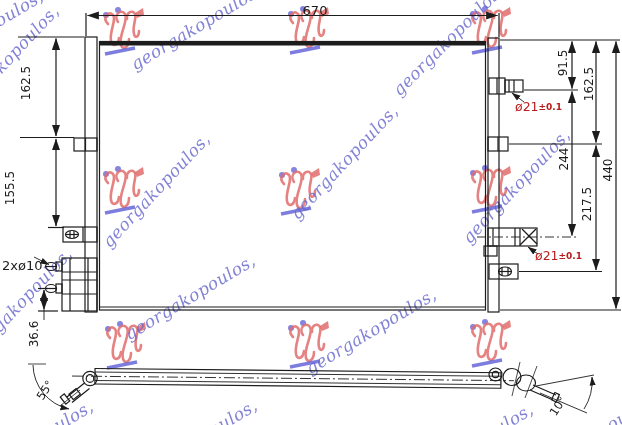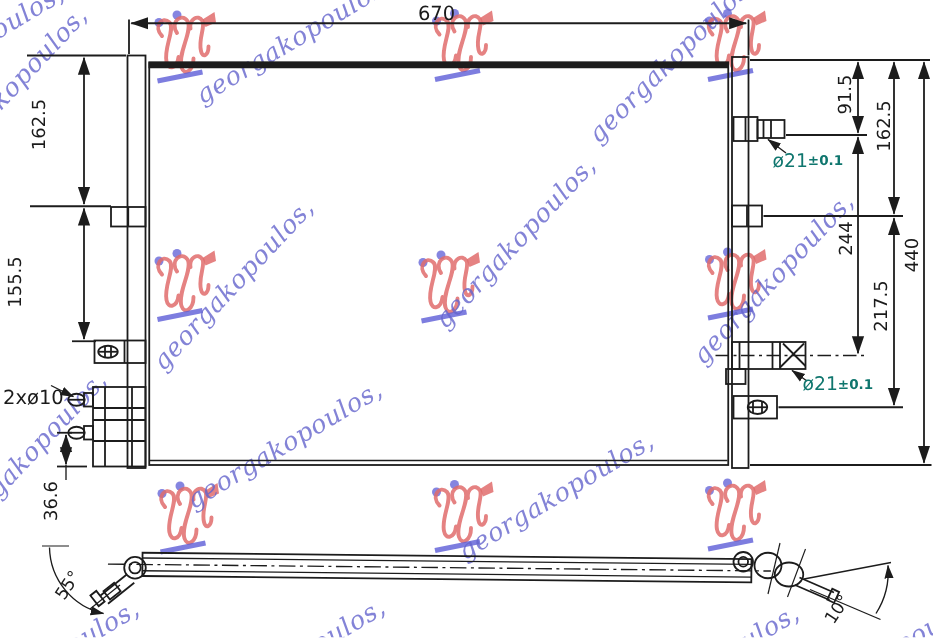--- a/index.html
+++ b/index.html
@@ -9,23 +9,23 @@
   #wm{position:absolute;inset:0;z-index:1;}
   .wm-text{position:absolute;font:italic 17px "DejaVu Serif","Liberation Serif",serif;
            color:var(--wm-text,#6565cd);opacity:.8;white-space:nowrap;letter-spacing:.4px;}
   .wm-logo{position:absolute;width:46px;height:52px;opacity:.9;}
   
   #draw{position:absolute;left:0;top:0;z-index:2;}
   
   #labels{position:absolute;inset:0;z-index:3;}
   .dim{position:absolute;font-size:12px;color:#1b1b1b;white-space:nowrap;}
   .dim.v{transform:translate(-50%,-50%) rotate(-90deg);}
-  .dim.h{transform:translate(-50%,-50%);}
+  .dim.h{transform:translate(-50%,-50%);margin-left:24px;}
   .big{font-size:13px;}
-  .port{position:absolute;font-size:12.5px;color:#0f766e;white-space:nowrap;text-align:center;}
+  .port{position:absolute;font-size:12.5px;color:#b91c1c;white-space:nowrap;text-align:center;}
   .tol{font-size:9px;font-weight:bold;vertical-align:1px;}
   .ang{position:absolute;font-size:11.5px;color:#1b1b1b;white-space:nowrap;}
 </style>
 </head>
 <body>
 
 <div id="stage">
 
   <div id="wm">
     <svg width="0" height="0" style="position:absolute">

